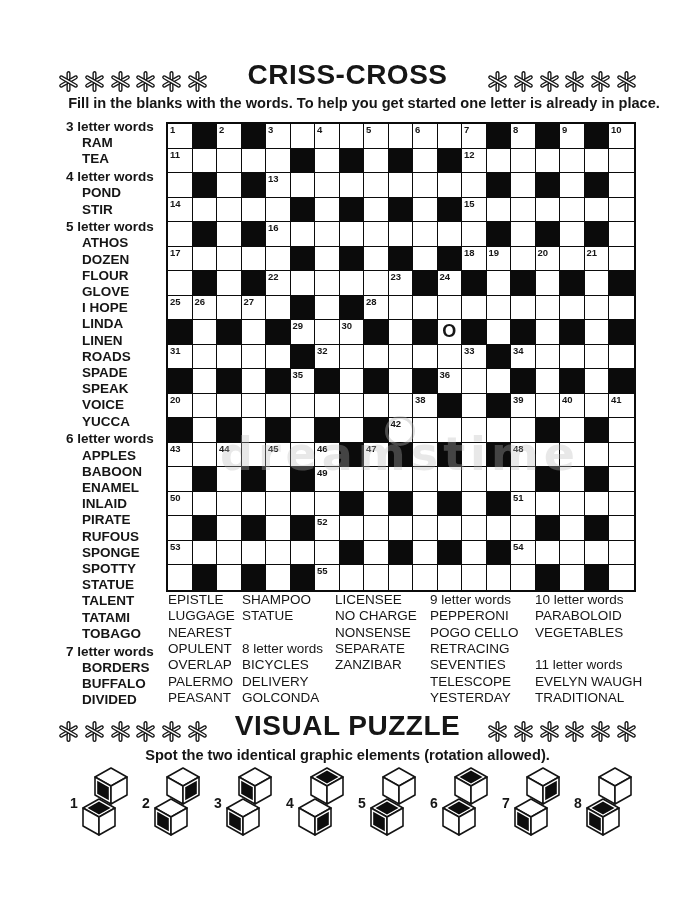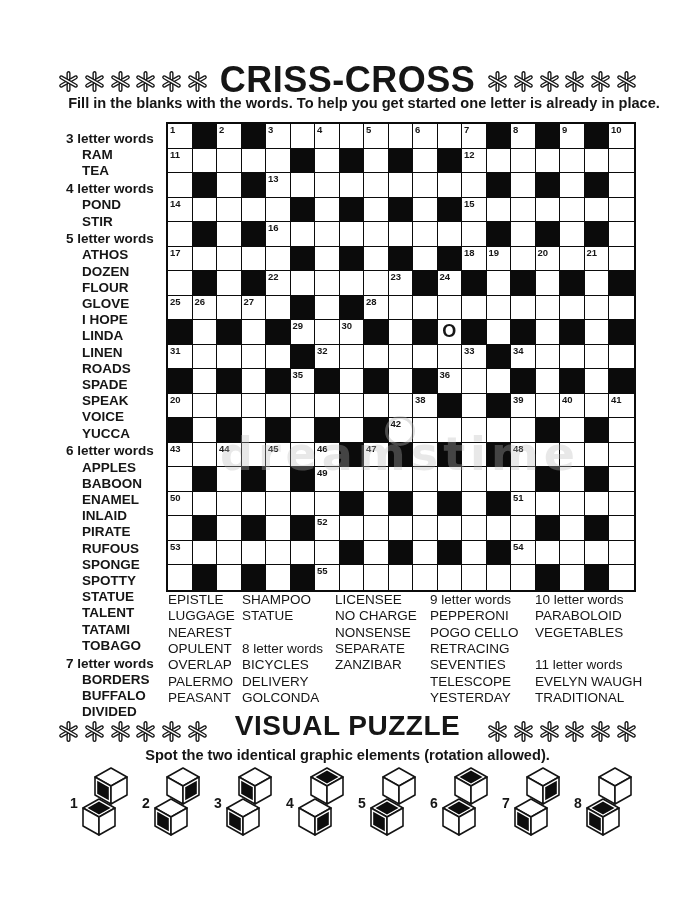--- a/index.html
+++ b/index.html
@@ -1,29 +1,29 @@
 <!DOCTYPE html>
 <html><head>
 <meta charset="utf-8">
 <style>
   html,body{margin:0;padding:0;background:#fff;}
   .page{position:relative;width:695px;height:900px;background:#fff;overflow:hidden;
         font-family:"Liberation Sans",sans-serif;color:#161616;}
   .title{position:absolute;left:0;right:0;text-align:center;font-weight:700;margin:0;letter-spacing:.5px;}
-  .t-main{top:59px;font-size:36px;}
+  .t-main{top:59px;font-size:28px;}
   .t-visual{top:710px;font-size:28px;}
   .subtitle{position:absolute;left:0;right:0;text-align:center;margin:0;font-weight:700;font-size:14.6px;}
   .s-main{top:95px;margin-left:33px;}
   .s-visual{top:747px;}
   .flourish-group{position:absolute;width:150px;height:24px;display:flex;justify-content:space-between;align-items:center;}
   .fl-tl{left:58px;top:69px;}  .fl-tr{left:487px;top:69px;}
   .fl-vl{left:58px;top:719px;} .fl-vr{left:487px;top:719px;}
   #wordListLeft{position:absolute;left:66px;top:115px;font-size:13.5px;font-weight:700;line-height:16.2px;white-space:nowrap;}
   .wl-header{margin-top:1.5px;}
-  #wordListLeft .wl-header:first-child{margin-top:16px;}
+  #wordListLeft .wl-header:first-child{margin-top:4px;}
   .wl-word{margin-left:16px;}
   #grid{position:absolute;left:166px;top:122px;display:grid;
         grid-template-columns:repeat(19,24.5px);grid-template-rows:repeat(19,24.5px);
         border:2px solid #0b0b0b;background:#fff;}
   .cell{position:relative;border-right:1.5px solid #0b0b0b;border-bottom:1.5px solid #0b0b0b;
         box-sizing:border-box;background:#fff;}
   .cell.lastc{border-right:none;} .cell.lastr{border-bottom:none;}
   .cell.black{background:#0b0b0b;}
   .cnum{position:absolute;top:0;left:2px;font-size:9.5px;font-weight:700;line-height:11px;}
   .clet{position:absolute;top:0;left:0;right:0;bottom:0;display:flex;align-items:center;justify-content:center;

